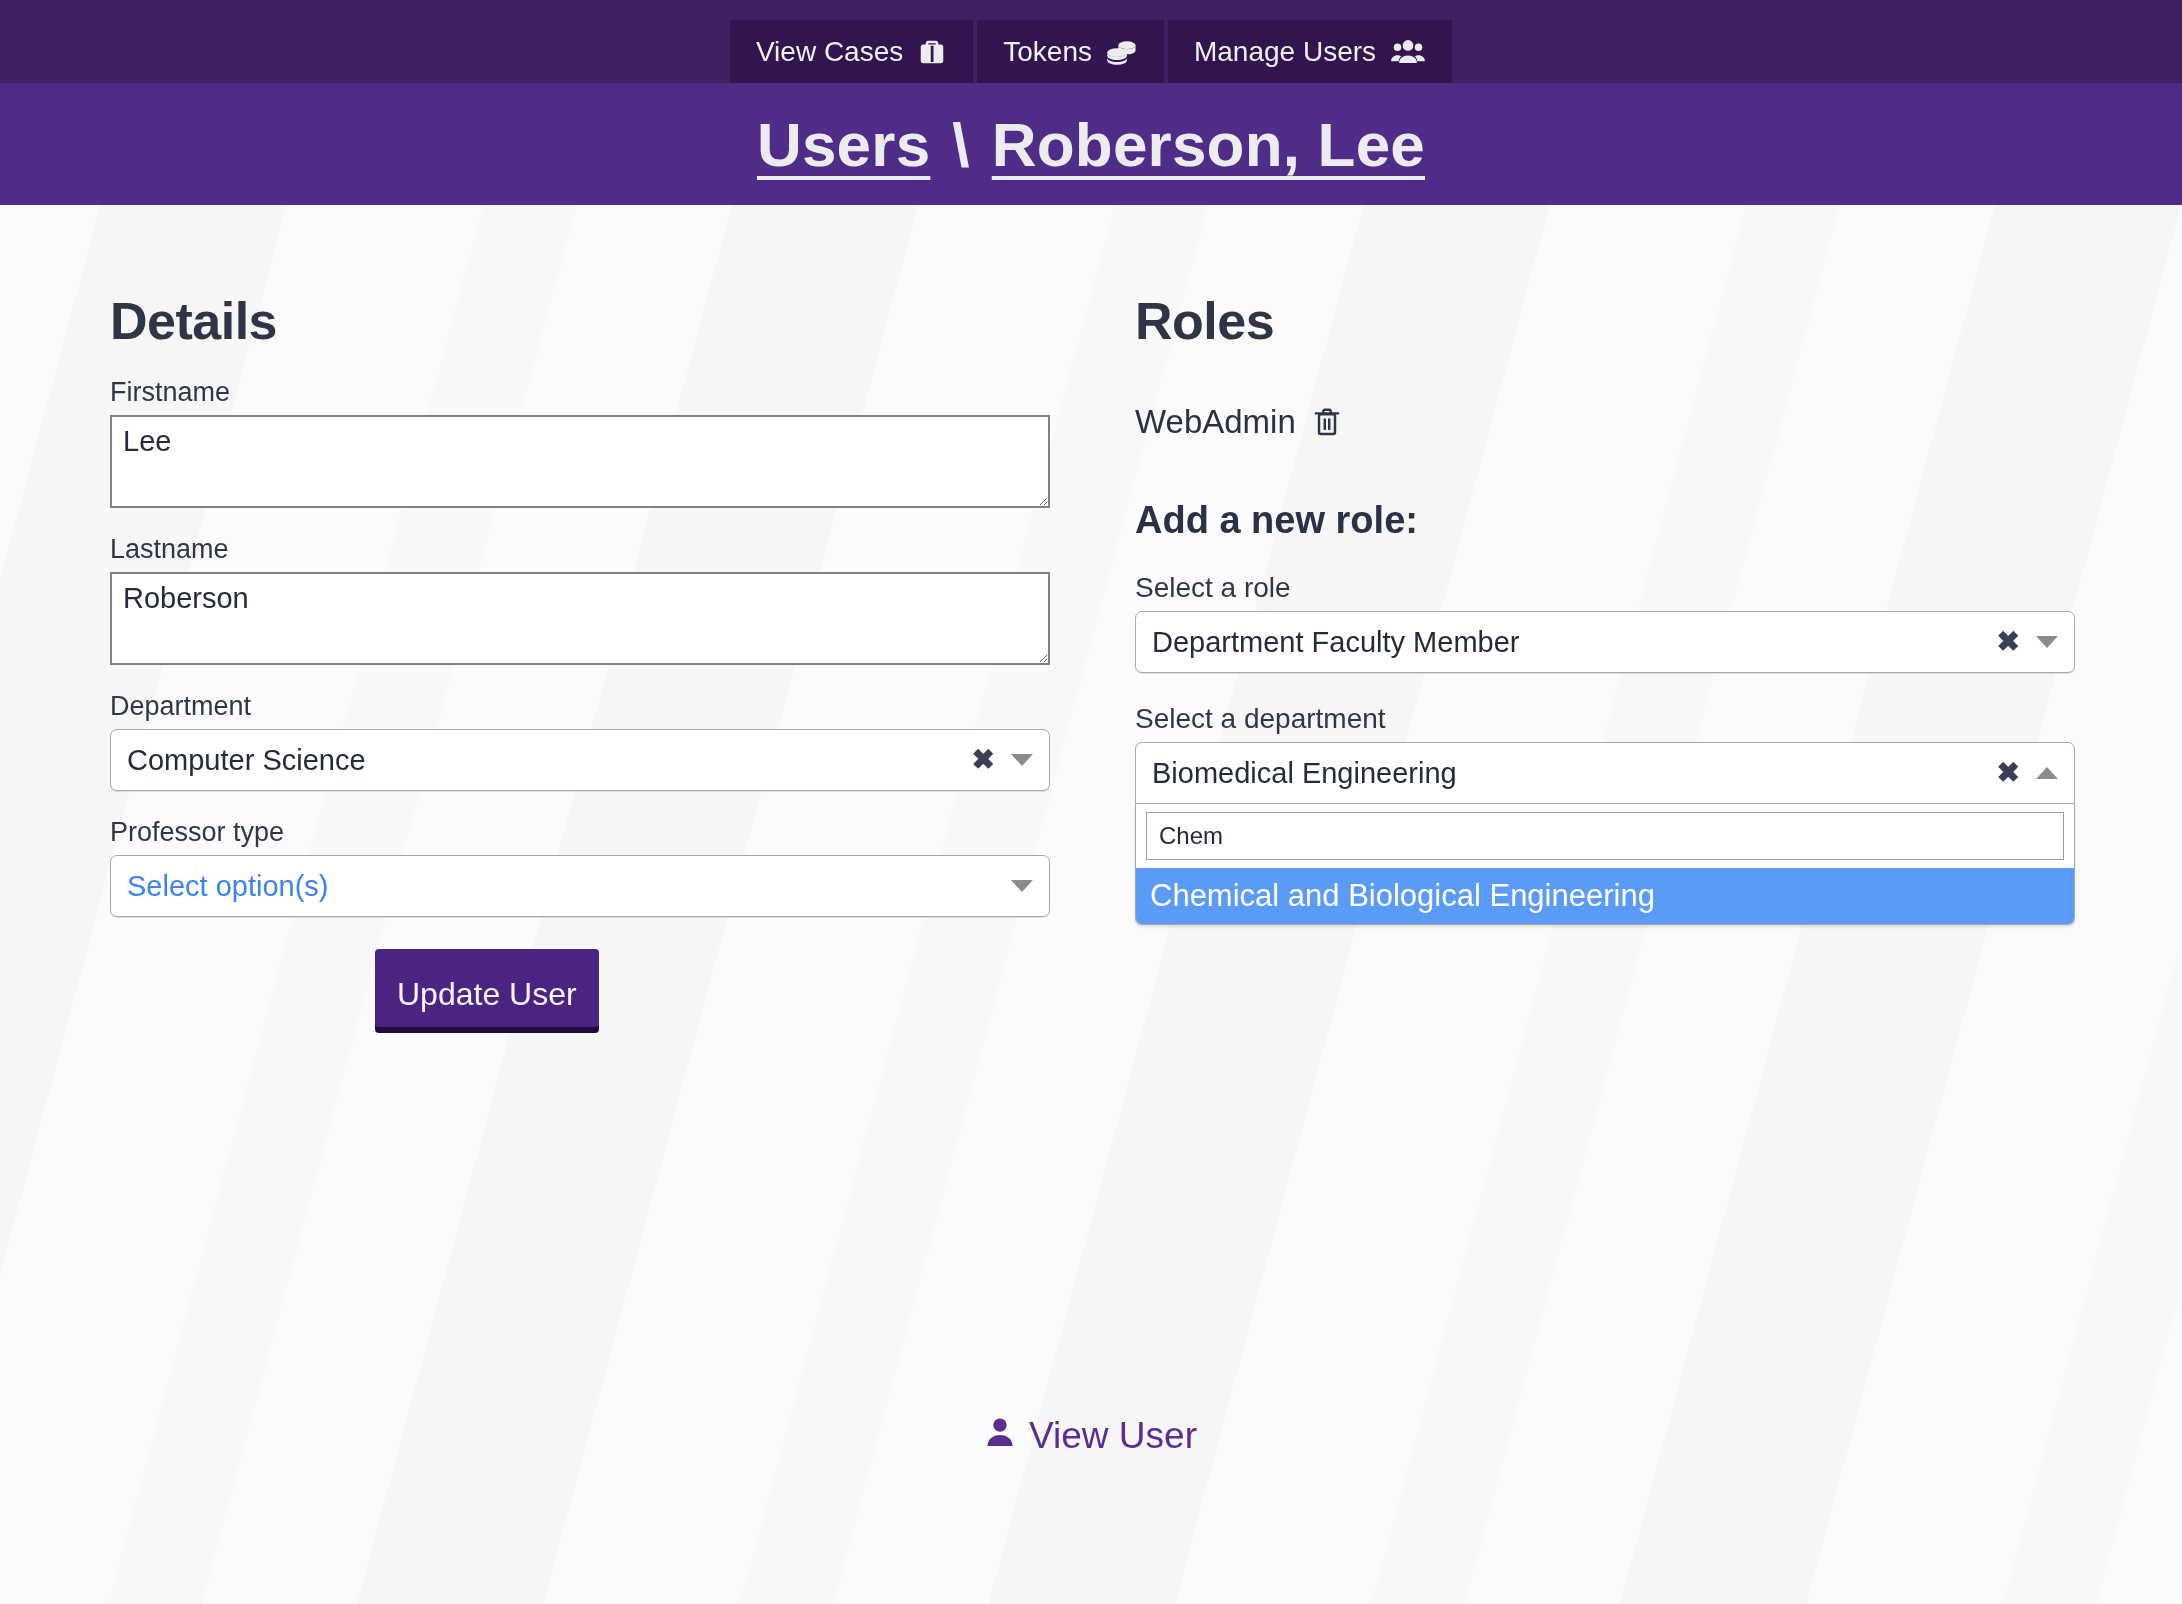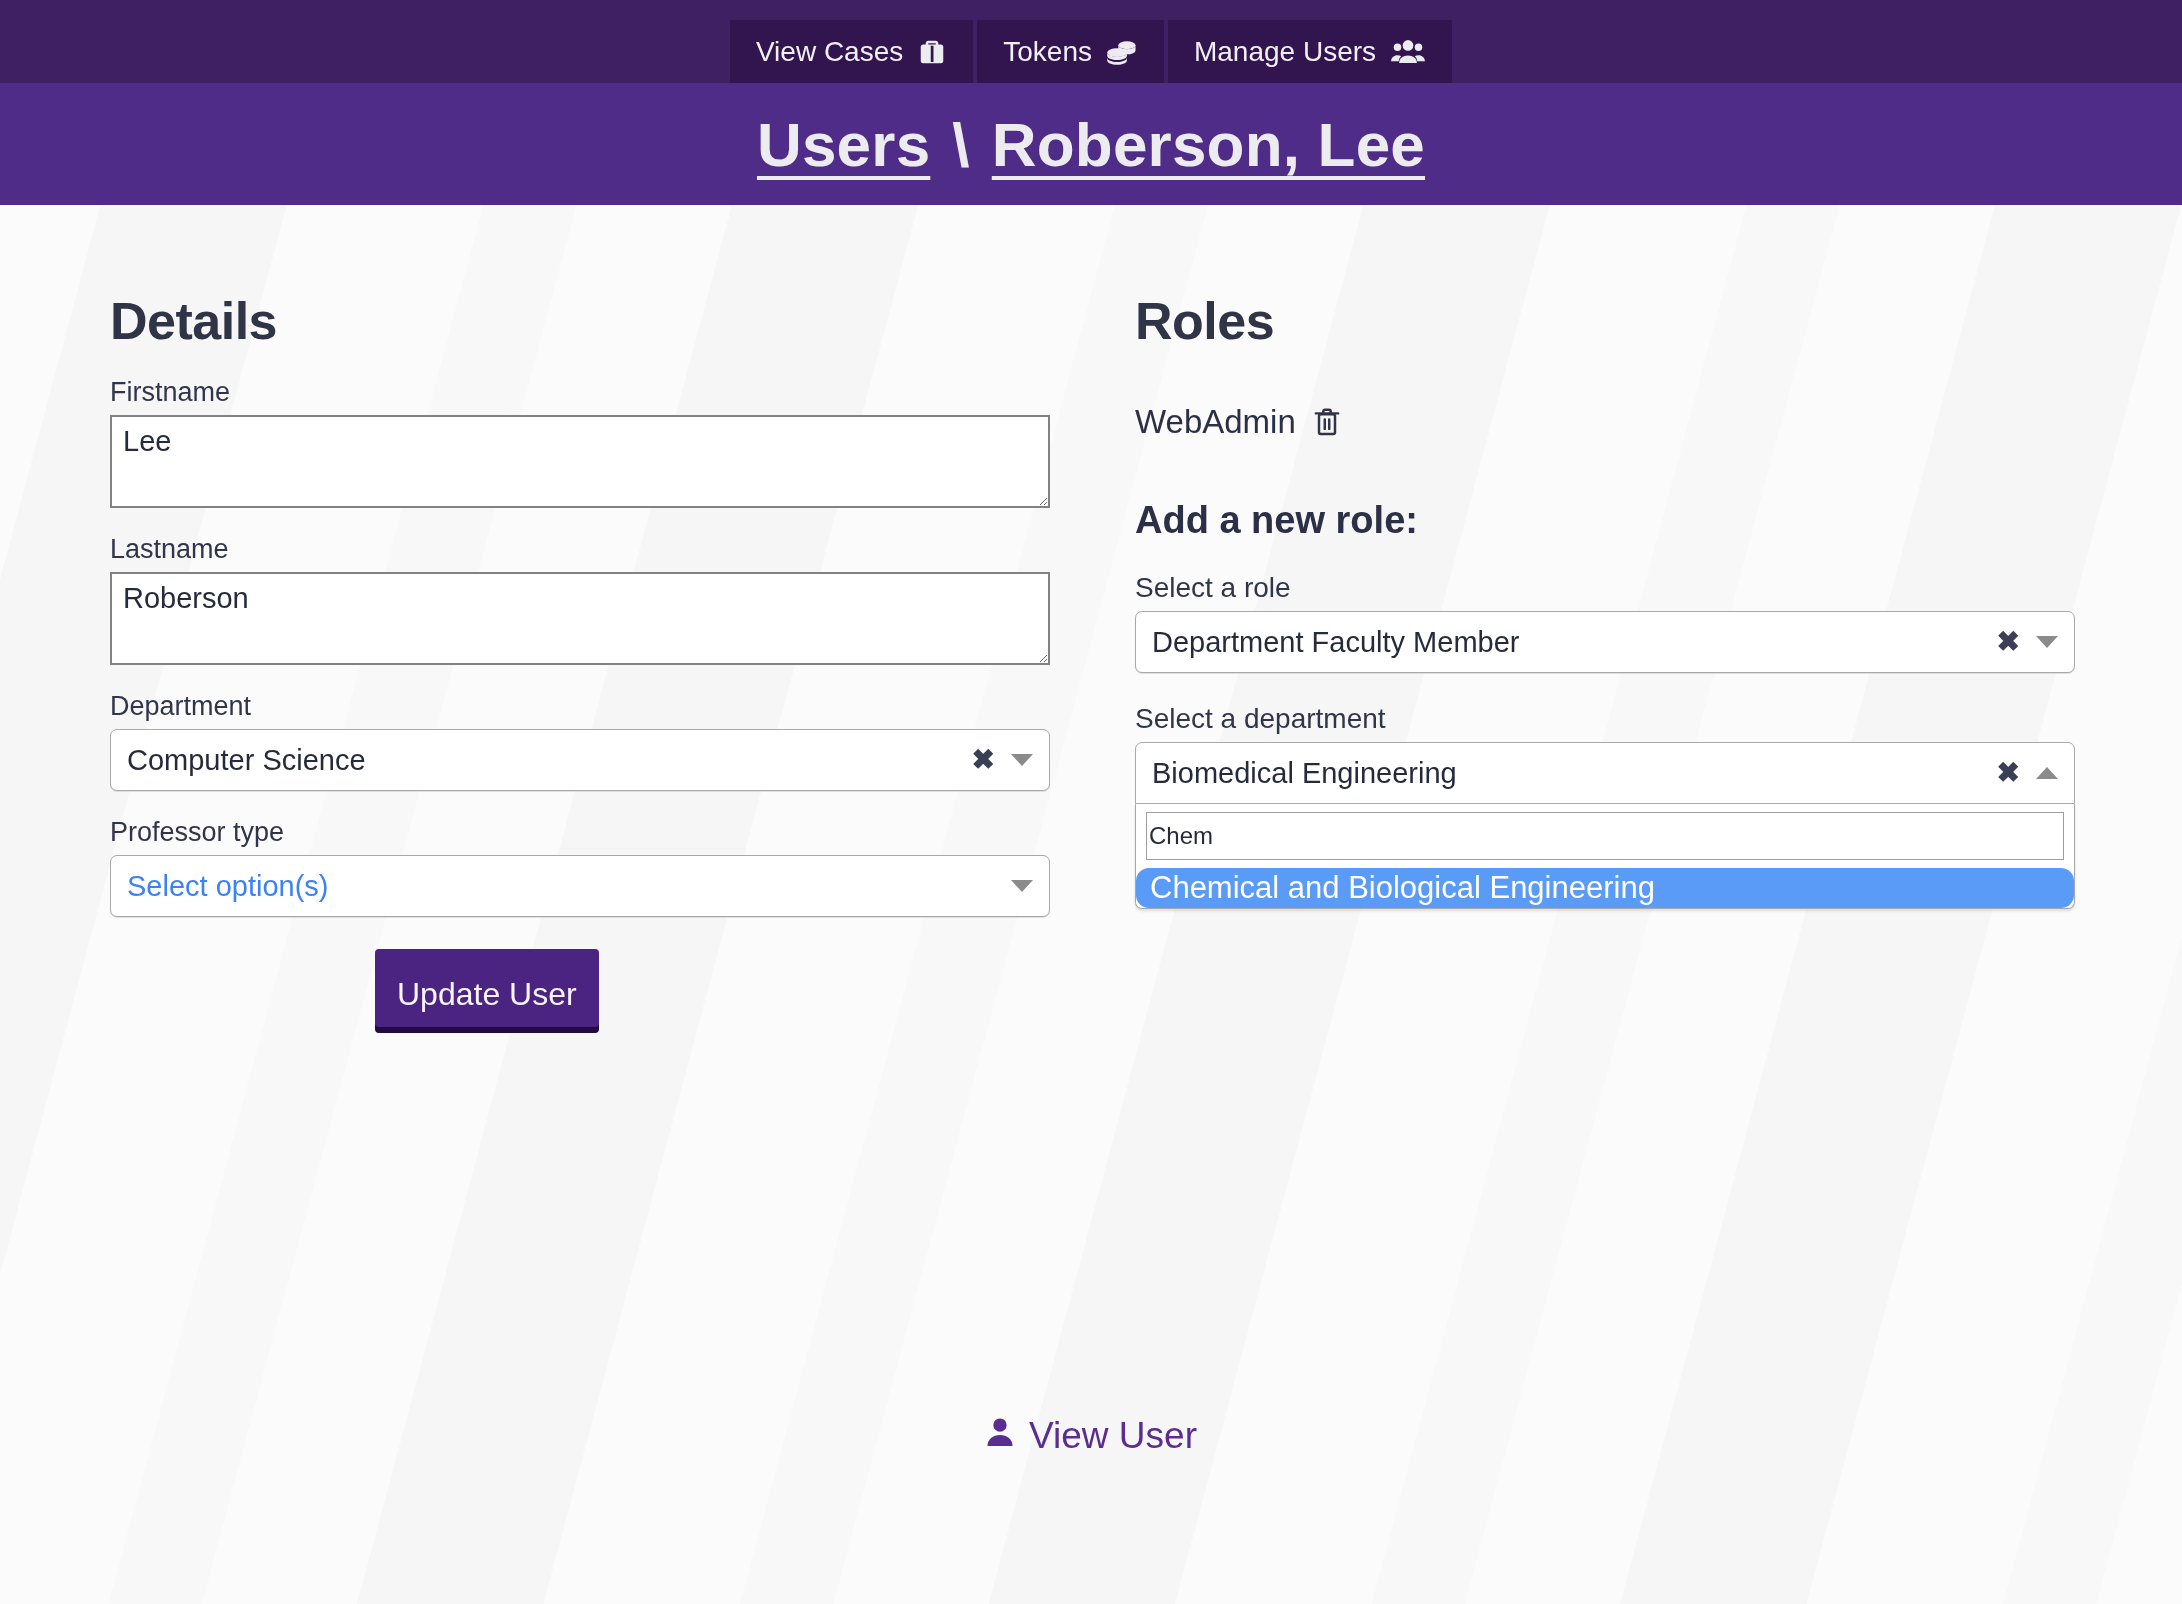--- a/index.html
+++ b/index.html
@@ -162,30 +162,29 @@
   }
   .combo-search{
     display:block;
     margin:8px 10px 8px 10px;
     width:calc(100% - 20px);
     height:48px;
     border:1.5px solid #9e9e9e;
     font-size:24px;
     font-family:"Liberation Sans", sans-serif;
     color:#262b3c;
-    padding:0 2px;
+    padding:0 12px;
     outline:none;
     background:#fff;
   }
   .combo-option{
     font-size:31px;
-    padding:2px 14px;
+    padding:10px 14px;
     color:#2b3047;
     cursor:pointer;
-    border-radius:13px;
   }
   .combo-option.highlight{
     background:#5b9bf8;
     color:#fff;
   }
 
   .btn-primary{
     margin:32px 0 0 265px;
     background:#4b2481;
     color:#f6f4f9;

